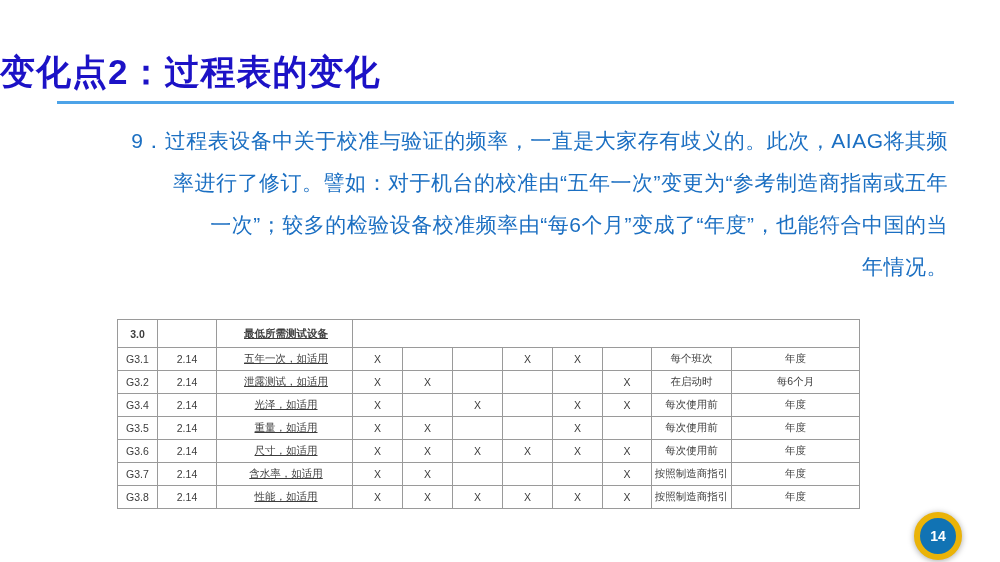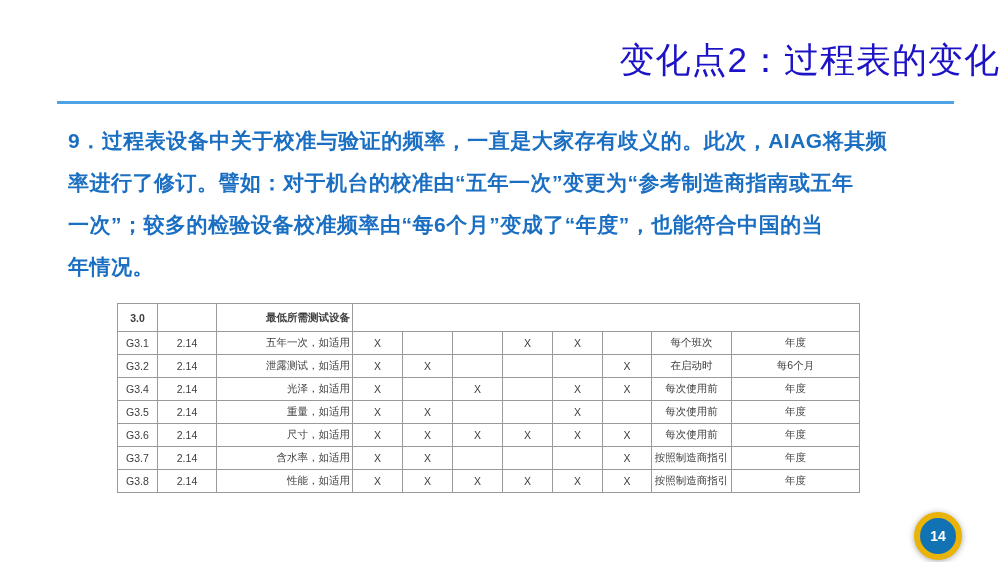--- a/index.html
+++ b/index.html
@@ -1,46 +1,46 @@
 <!DOCTYPE html>
 <html style="--title: #1c12c6; --divider: #4da3e8; --body-text: #1b6fc2; --badge-blue: #1173b4;"><head>
 <meta charset="utf-8">
 <style>
   html,body{margin:0;padding:0;background:#ffffff;}
   .slide{
     position:relative;width:1000px;height:562px;background:#ffffff;overflow:hidden;
     font-family:"Liberation Sans",sans-serif;
   }
   .title{
-    position:absolute;top:36px;left:0;width:1000px;margin:0;
-    text-align:right;font-size:35px;line-height:48px;font-weight:400;
+    position:absolute;top:48px;left:0;width:1000px;margin:0;
+    text-align:left;font-size:35px;line-height:48px;font-weight:700;
     color:var(--title,#1c12c6);letter-spacing:1px;
   }
   .divider{
     position:absolute;left:57px;top:101px;width:897px;height:3px;
     background:var(--divider,#4da3e8);
   }
   .paragraph{
     position:absolute;left:68px;top:120px;width:880px;
-    color:var(--body-text,#1b6fc2);font-size:21px;font-weight:700;
+    color:var(--body-text,#1b6fc2);font-size:21px;font-weight:400;text-align:right;
   }
   .pline{height:42px;line-height:42px;white-space:nowrap;letter-spacing:0.5px;}
   .ptable{
-    position:absolute;left:117px;top:303px;width:742px;
+    position:absolute;left:117px;top:319px;width:742px;
     border-collapse:collapse;table-layout:fixed;
     font-size:10.5px;color:#3c3c3c;
     border:1px solid #5f5f5f;
   }
   .ptable th,.ptable td{
     border:1px solid #9a9a9a;overflow:hidden;white-space:nowrap;
     padding:0 2px;text-align:center;font-weight:400;
   }
   .ptable thead th{height:27px;font-weight:700;}
   .ptable tbody td{height:22px;}
-  .ptable .c-desc{text-align:right;padding-left:5px;}
+  .ptable .c-desc{text-align:center;padding-left:5px;text-decoration:underline;}
   .badge{
     position:absolute;left:914px;top:512px;width:36px;height:36px;
     background:var(--badge-blue,#1173b4);border:6px solid #eab308;border-radius:50%;
     box-shadow:0 1px 6px rgba(0,0,0,0.35);
     display:flex;align-items:center;justify-content:center;
   }
   .badge span{color:#ffffff;font-size:14px;font-weight:700;}
 </style>
 </head>
 <body>

